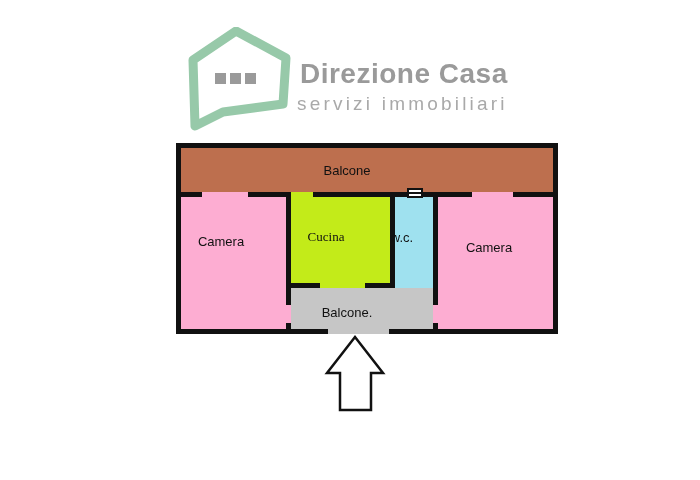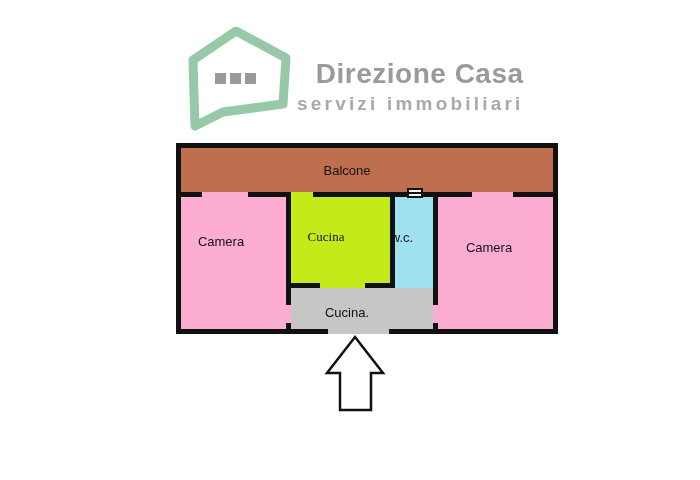--- a/index.html
+++ b/index.html
@@ -34,21 +34,21 @@
       <path d="M53,4 L103,31 L100,77 L40,85 L12,99 L10,33 Z" fill="#ffffff" stroke="#97c9a9" stroke-width="9" stroke-linejoin="round" stroke-linecap="round"></path>
       <g>
         <rect x="32" y="46" width="11" height="11" fill="#9a9a9a"></rect>
         <rect x="47" y="46" width="11" height="11" fill="#9a9a9a"></rect>
         <rect x="62" y="46" width="11" height="11" fill="#9a9a9a"></rect>
       </g>
     </svg>
   </div>
   <div class="logo-text">
     <div class="brand" style="color: rgb(154, 154, 154);">Direzione Casa</div>
-    <div class="tagline" style="color: rgb(169, 169, 169); font-weight: bold;">servizi immobiliari</div>
+    <div class="tagline" style="color: rgb(169, 169, 169);">servizi immobiliari</div>
   </div>
 
   <div class="plan">
 
     <div style="left: 5px; top: 5px; width: 372px; height: 44px; background: rgb(189, 111, 78);"></div>
     <div style="left: 5px; top: 54px; width: 105px; height: 132px; background: rgb(253, 173, 210);"></div>
     <div style="left: 115px; top: 54px; width: 99px; height: 86px; background: rgb(195, 235, 25);"></div>
     <div style="left: 219px; top: 54px; width: 38px; height: 91px; background: rgb(159, 225, 239);"></div>
     <div style="left: 262px; top: 54px; width: 115px; height: 132px; background: rgb(253, 173, 210);"></div>
     <div style="left: 115px; top: 145px; width: 142px; height: 41px; background: rgb(198, 198, 198);"></div>
@@ -84,20 +84,20 @@
 
     <div class="window" style="left:231px;top:45px;width:16px;height:10px;">
       <div class="pane-line"></div>
     </div>
 
     <span class="room-label" style="left:171px;top:27px;">Balcone</span>
     <span class="room-label" style="left:45px;top:98px;">Camera</span>
     <span class="room-label" style="left:150px;top:94px;font-family:Liberation Serif, serif;">Cucina</span>
     <span class="room-label" style="left:226px;top:94px;">w.c.</span>
     <span class="room-label" style="left:313px;top:104px;">Camera</span>
-    <span class="room-label" style="left:171px;top:169px;">Cucina.</span>
+    <span class="room-label" style="left:171px;top:169px;">Balcone.</span>
   </div>
 
   <svg class="arrow-svg" width="72" height="84" viewBox="0 0 72 84">
     <polygon points="35,5 63,41 51,41 51,78 20,78 20,41 7,41" fill="#ffffff" stroke="#111111" stroke-width="2.5" stroke-linejoin="miter"></polygon>
   </svg>
 
 </div>
 
 </body></html>

